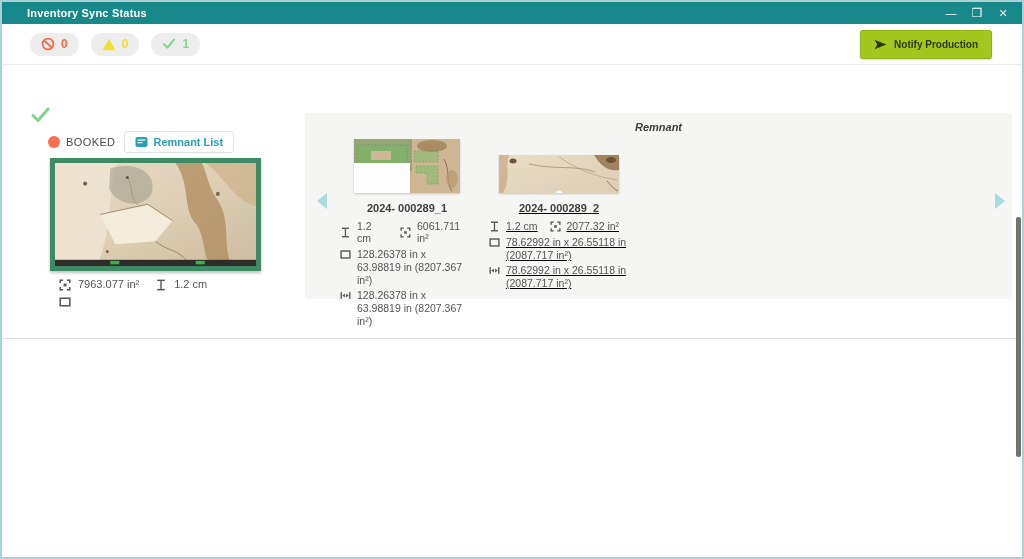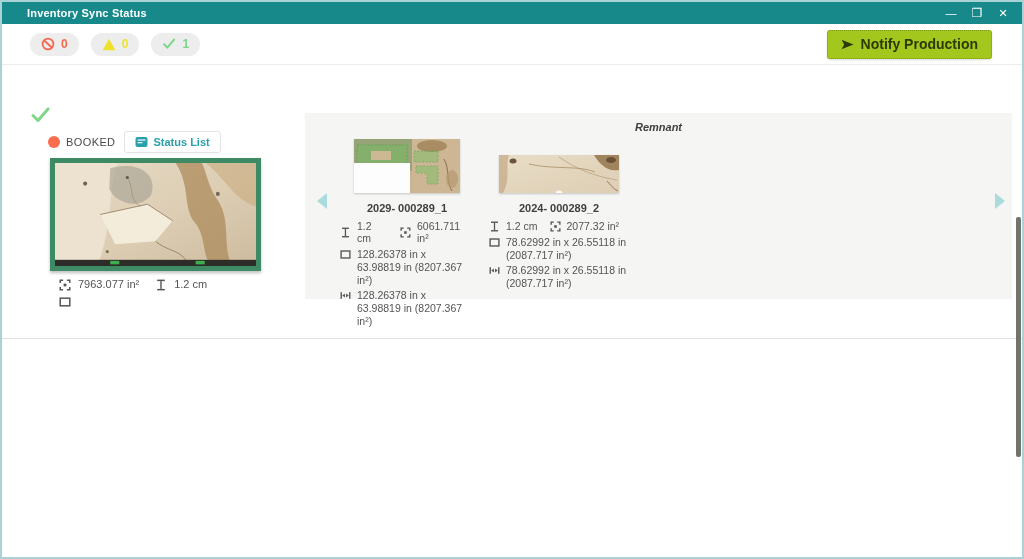--- a/index.html
+++ b/index.html
@@ -37,21 +37,21 @@
     padding: 0 11px; font-size: 12px; font-weight: bold;
   }
   .pill .count-blocked { color: #f4694c; }
   .pill .count-warning { color: #eee12c; }
   .pill .count-synced  { color: #7cd689; }
 
   .notify-btn {
     margin-left: auto; margin-right: 30px; height: 29px;
     background: #a4c71e; border: 1px dotted #7d9a11; border-radius: 3px;
     display: flex; align-items: center; gap: 7px; padding: 0 13px;
-    font-size: 14px; font-weight: bold; color: #2d3a04;
+    font-size: 10px; font-weight: bold; color: #2d3a04;
     box-shadow: 0 1px 2px rgba(0,0,0,.15); cursor: pointer;
   }
 
   
   .body { position: absolute; top: 63px; left: 0; right: 0; bottom: 0; background: #ffffff; }
 
   .big-check { position: absolute; left: 29px; top: 42px; }
 
   .slab-id {
     position: absolute; left: 46px; top: 20px; width: 214px;
@@ -93,21 +93,21 @@
     position: absolute; top: 8px; left: 0; right: 0; text-align: center;
     font-size: 11px; font-style: italic; font-weight: bold; color: #3f3f3f;
   }
   .nav-arrow { position: absolute; top: 80px; width: 0; height: 0; border-style: solid; cursor: pointer; }
   .nav-left  { left: 12px;  border-width: 8px 10px 8px 0; border-color: transparent #aadbdd transparent transparent; }
   .nav-right { right: 7px; border-width: 8px 0 8px 10px; border-color: transparent transparent transparent #aadbdd; }
 
   .cards { position: absolute; left: 35px; top: 21px; display: flex; gap: 15px; }
   .card { display: flex; flex-direction: column; }
   .card-1 { width: 134px; }
-  .card-2 { width: 140px; }
+  .card-2 { width: 140px; text-decoration: underline; }
   .thumb-wrap { height: 59px; display: flex; align-items: flex-end; justify-content: center; }
   .thumb { box-shadow: 0 1px 2px rgba(0,0,0,.2); }
   .card-label { margin-top: 9px; text-align: center; font-size: 11px; font-weight: bold; color: #3f3f3f; }
   .card-meas { margin-top: 6px; }
   .cm-row { display: flex; gap: 6px; align-items: flex-start; margin-bottom: 2px; font-size: 10.5px; color: #545454; line-height: 13px; }
   .cm-row .mi { flex: 0 0 auto; margin-top: 1px; }
   .cm-inline { display: flex; gap: 12px; align-items: center; margin-bottom: 4px; }
   .cm-inline .sub { display: flex; gap: 6px; align-items: center; font-size: 10.5px; color: #545454; }
   .card-1 .cm-text { width: 112px; }
   .card-2 .cm-text { width: 126px; }
@@ -203,21 +203,21 @@
       <div class="booked-wrap">
         <span class="booked-dot"></span>
         <span class="booked-label">BOOKED</span>
       </div>
       <button class="booking-btn">
         <svg width="13" height="12" viewBox="0 0 13 12">
           <rect x="0.5" y="1" width="12" height="10" rx="2" fill="#2aa0ad"></rect>
           <rect x="2.6" y="3.4" width="7.8" height="1.3" fill="#ffffff" opacity="0.9"></rect>
           <rect x="2.6" y="6" width="4.8" height="1.3" fill="#ffffff" opacity="0.9"></rect>
         </svg>
-        <span>Status List</span>
+        <span>Remnant List</span>
       </button>
     </div>
 
     <div class="slab-frame">
       <svg viewBox="0 0 200 100" preserveAspectRatio="none">
         <defs>
           <linearGradient id="stoneA" x1="0" y1="0" x2="1" y2="1">
             <stop offset="0" stop-color="#e8dcc6"></stop>
             <stop offset="0.55" stop-color="#dccdb3"></stop>
             <stop offset="1" stop-color="#cdbb9e"></stop>
@@ -279,21 +279,21 @@
               <ellipse cx="78" cy="7" rx="15" ry="6" fill="#9a7a50" opacity="0.7"></ellipse>
               <path d="M90,20 C96,30 92,44 98,52" stroke="#8c7052" stroke-width="1" fill="none"></path>
               <ellipse cx="98" cy="40" rx="6" ry="9" fill="#b59871" opacity="0.7"></ellipse>
               <rect x="3" y="6" width="50" height="20" fill="#6fbf5f" opacity="0.45" stroke="#2f9e33" stroke-width="1" stroke-dasharray="2,1.5"></rect>
               <rect x="17" y="12" width="20" height="9" fill="#cdb894"></rect>
               <rect x="60" y="12" width="24" height="11" fill="#6fbf5f" opacity="0.45" stroke="#2f9e33" stroke-width="1" stroke-dasharray="2,1.5"></rect>
               <path d="M62,27 L84,27 L84,45 L73,45 L73,34 L62,34 Z" fill="#6fbf5f" opacity="0.45" stroke="#2f9e33" stroke-width="1" stroke-dasharray="2,1.5"></path>
               <rect x="0" y="24" width="56" height="30" fill="#fdfdfd"></rect>
             </svg>
           </div>
-          <div class="card-label">2029- 000289_1</div>
+          <div class="card-label">2024- 000289_1</div>
           <div class="card-meas">
             <div class="cm-inline">
               <span class="sub">
                 <svg class="mi" width="11" height="11" viewBox="0 0 12 12">
                     <use href="#ico-thick"></use>
                   </svg>
                 <span>1.2 cm</span>
               </span>
               <span class="sub">
                 <svg class="mi" width="11" height="11" viewBox="0 0 12 12">

